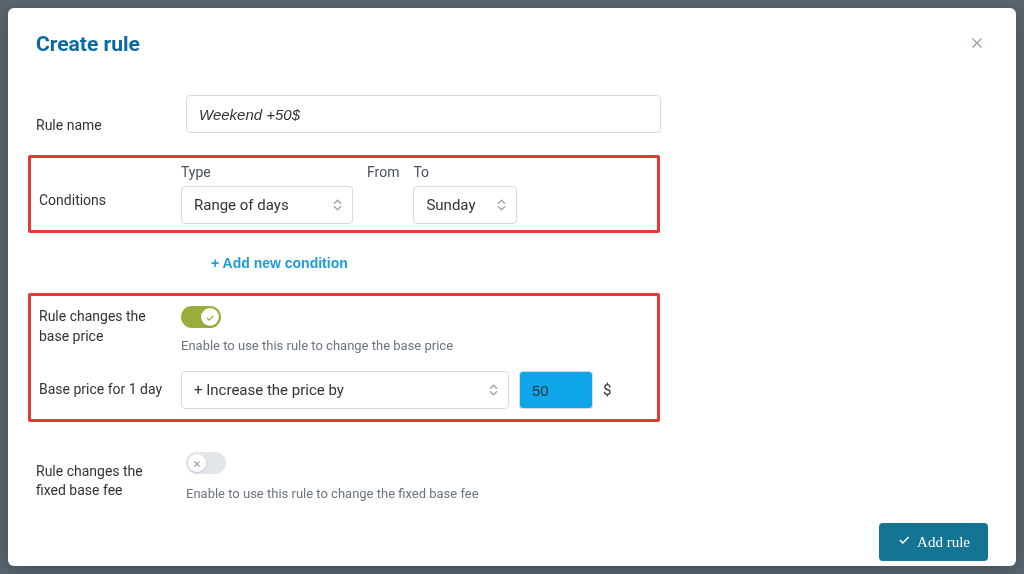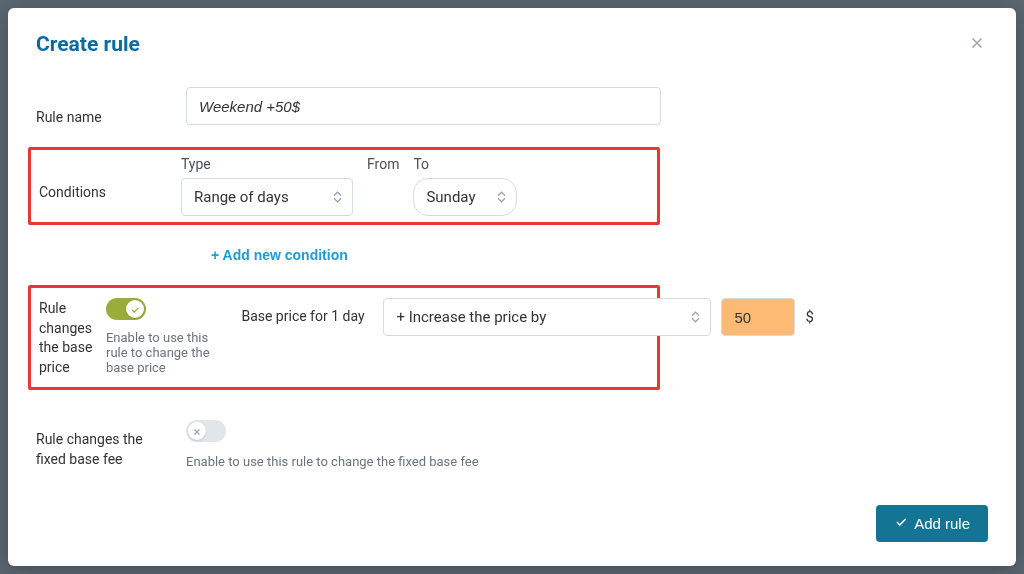--- a/index.html
+++ b/index.html
@@ -21,21 +21,21 @@
       border-radius: 6px;
       box-shadow: 0 4px 20px rgba(0,0,0,.25);
       padding: 24px 28px;
       display: flex;
       flex-direction: column;
     }
     .modal-header {
       display: flex;
       justify-content: space-between;
       align-items: flex-start;
-      margin-bottom: 30px;
+      margin-bottom: 38px;
     }
     .modal-title {
       font-size: 21px;
       font-weight: 700;
       color: #0a6aa1;
     }
     .close-btn {
       background: none;
       border: none;
       cursor: pointer;
@@ -83,21 +83,21 @@
       padding: 6px 8px;
       margin-left: -8px;
       margin-right: 0;
       margin-bottom: 12px;
       display: flex;
       gap: 10px;
       align-items: flex-start;
       width: 632px;
     }
     .highlight-box.col {
-      flex-direction: row;
+      flex-direction: column;
       gap: 18px;
       padding: 10px 8px;
     }
 
     .cond-row {
       display: flex;
       gap: 14px;
     }
     .cond-col {
       display: flex;
@@ -130,21 +130,21 @@
       display: flex;
       flex-direction: column;
       gap: 0px;
       color: #9aa5b1;
       line-height: 0;
     }
     .select-caret svg { width: 9px; height: 6px; }
 
     .w-type { width: 172px; }
     .w-from { width: 104px; }
-    .w-to { width: 104px; border-radius: 15px; }
+    .w-to { width: 104px; }
     .w-change { width: 328px; }
 
     .add-link {
       color: #1c9dd6;
       font-size: 14px;
       font-weight: 600;
       background: none;
       border: none;
       cursor: pointer;
       padding: 0;
@@ -200,21 +200,21 @@
     .hz { display: flex; gap: 10px; align-items: center; }
 
     .num-input {
       width: 74px;
       height: 38px;
       padding: 8px 12px;
       border: 1px solid #d6dbe0;
       border-radius: 4px;
       font-size: 15px;
       color: #333;
-      background: #fdba74;
+      background: #0ea5e9;
     }
     .currency {
       font-size: 15px;
       color: #333;
     }
 
     .modal-footer {
       margin-top: auto;
       display: flex;
       justify-content: flex-end;
@@ -224,20 +224,21 @@
       color: #fff;
       border: none;
       border-radius: 4px;
       padding: 10px 18px;
       font-size: 15px;
       font-weight: 500;
       cursor: pointer;
       display: inline-flex;
       align-items: center;
       gap: 6px;
+      font-family: Liberation Serif, serif;
     }
     .primary-btn svg { width: 14px; height: 14px; }
 
     .condsec {
       margin-bottom: 10px;
     }
     .condsec .form-label { padding-top: 28px; }
   </style>
 </head>
 <body>

